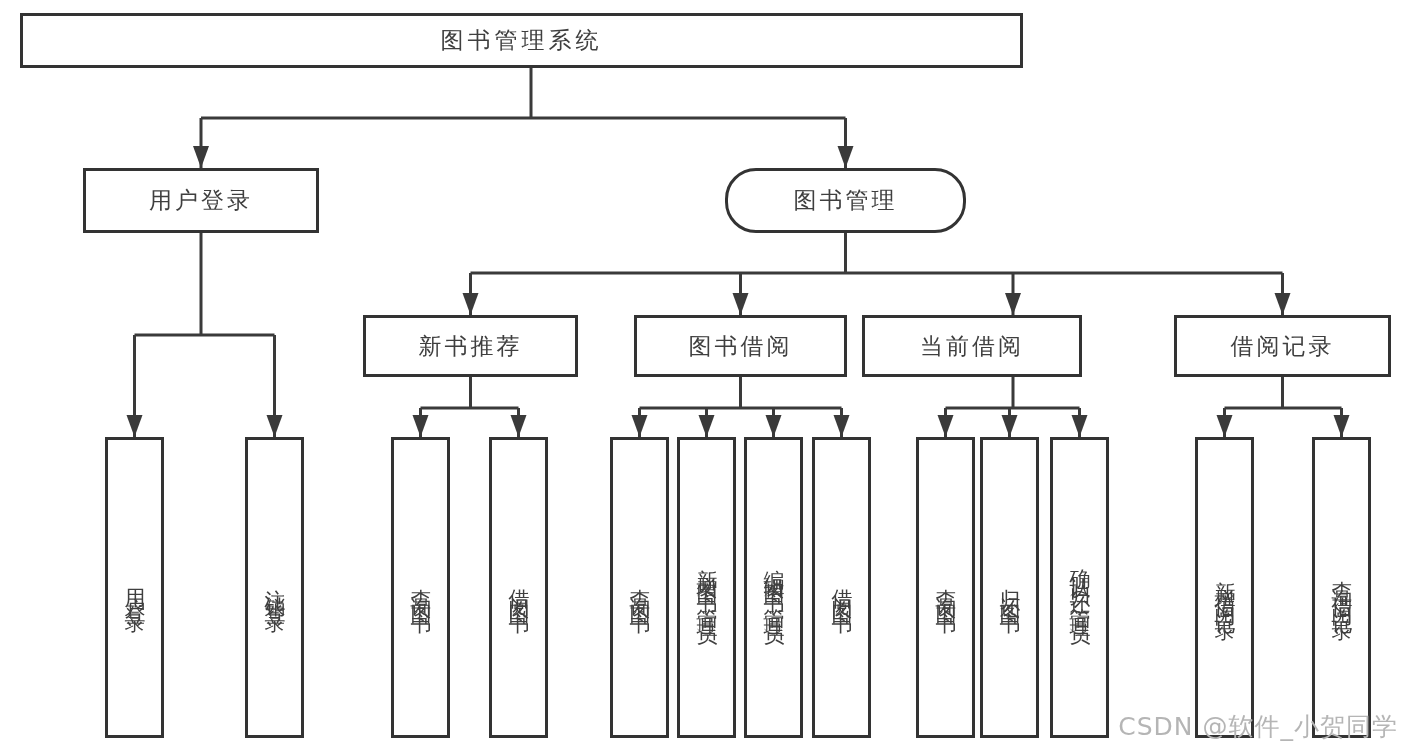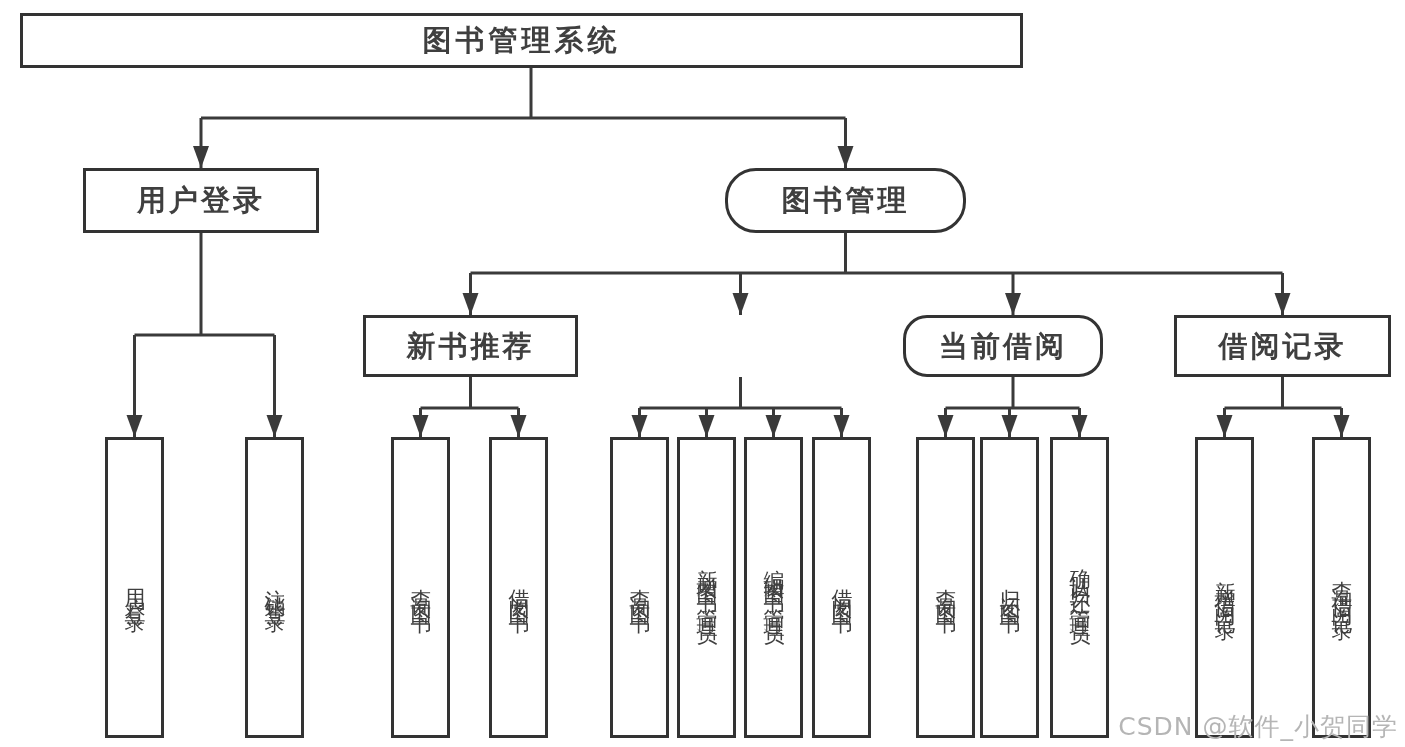--- a/index.html
+++ b/index.html
@@ -28,25 +28,24 @@
     background: #ffffff;
     border: 3px solid #333333;
     color: #3f3f3f;
     display: flex;
     align-items: center;
     justify-content: center;
     text-align: center;
     z-index: 2;
   }
   .node.h {
-    font-size: 29px;
+    font-size: 23px;
     letter-spacing: 3px;
     line-height: 1;
     white-space: nowrap;
-    font-weight: bold;
   }
   .node.root {
     left: 20px; top: 13px; width: 1003px; height: 55px;
     letter-spacing: 4px;
   }
   .node.lv2 { top: 168px; height: 65px; }
   .node.lv3 { top: 315px; height: 62px; }
   .node.leaf {
     top: 437px;
     width: 59px;
@@ -59,21 +58,21 @@
     text-orientation: mixed;
     letter-spacing: 8px;
     white-space: nowrap;
   }
   
   #n-user-login  { left: 83px;  width: 236px; }
   #n-book-mgmt   { left: 725px; width: 241px; border-radius: 31px; }
   
   #n-new-book    { left: 363px;  width: 215px; }
   #n-book-borrow { left: 634px;  width: 213px; }
-  #n-cur-borrow  { left: 903px;  width: 200px; border-radius: 24px; }
+  #n-cur-borrow  { left: 862px;  width: 220px; }
   #n-borrow-rec  { left: 1174px; width: 217px; }
   
   #l-ul-login   { left: 105px; }
   #l-ul-logout  { left: 245px; }
   #l-nb-query   { left: 391px; }
   #l-nb-borrow  { left: 489px; }
   #l-bb-query   { left: 610px; }
   #l-bb-add     { left: 677px; }
   #l-bb-edit    { left: 744px; }
   #l-bb-borrow  { left: 812px; }
@@ -146,20 +145,23 @@
   <div id="n-user-login" class="node h lv2">
     <span>用户登录</span>
   </div>
   <div id="n-book-mgmt" class="node h lv2">
     <span>图书管理</span>
   </div>
 
   <div id="n-new-book" class="node h lv3">
     <span>新书推荐</span>
   </div>
+  <div id="n-book-borrow" class="node h lv3">
+    <span>图书借阅</span>
+  </div>
   <div id="n-cur-borrow" class="node h lv3">
     <span>当前借阅</span>
   </div>
   <div id="n-borrow-rec" class="node h lv3">
     <span>借阅记录</span>
   </div>
 
   <div id="l-ul-login" class="node leaf">
     <span class="vtext">用户登录</span>
   </div>

